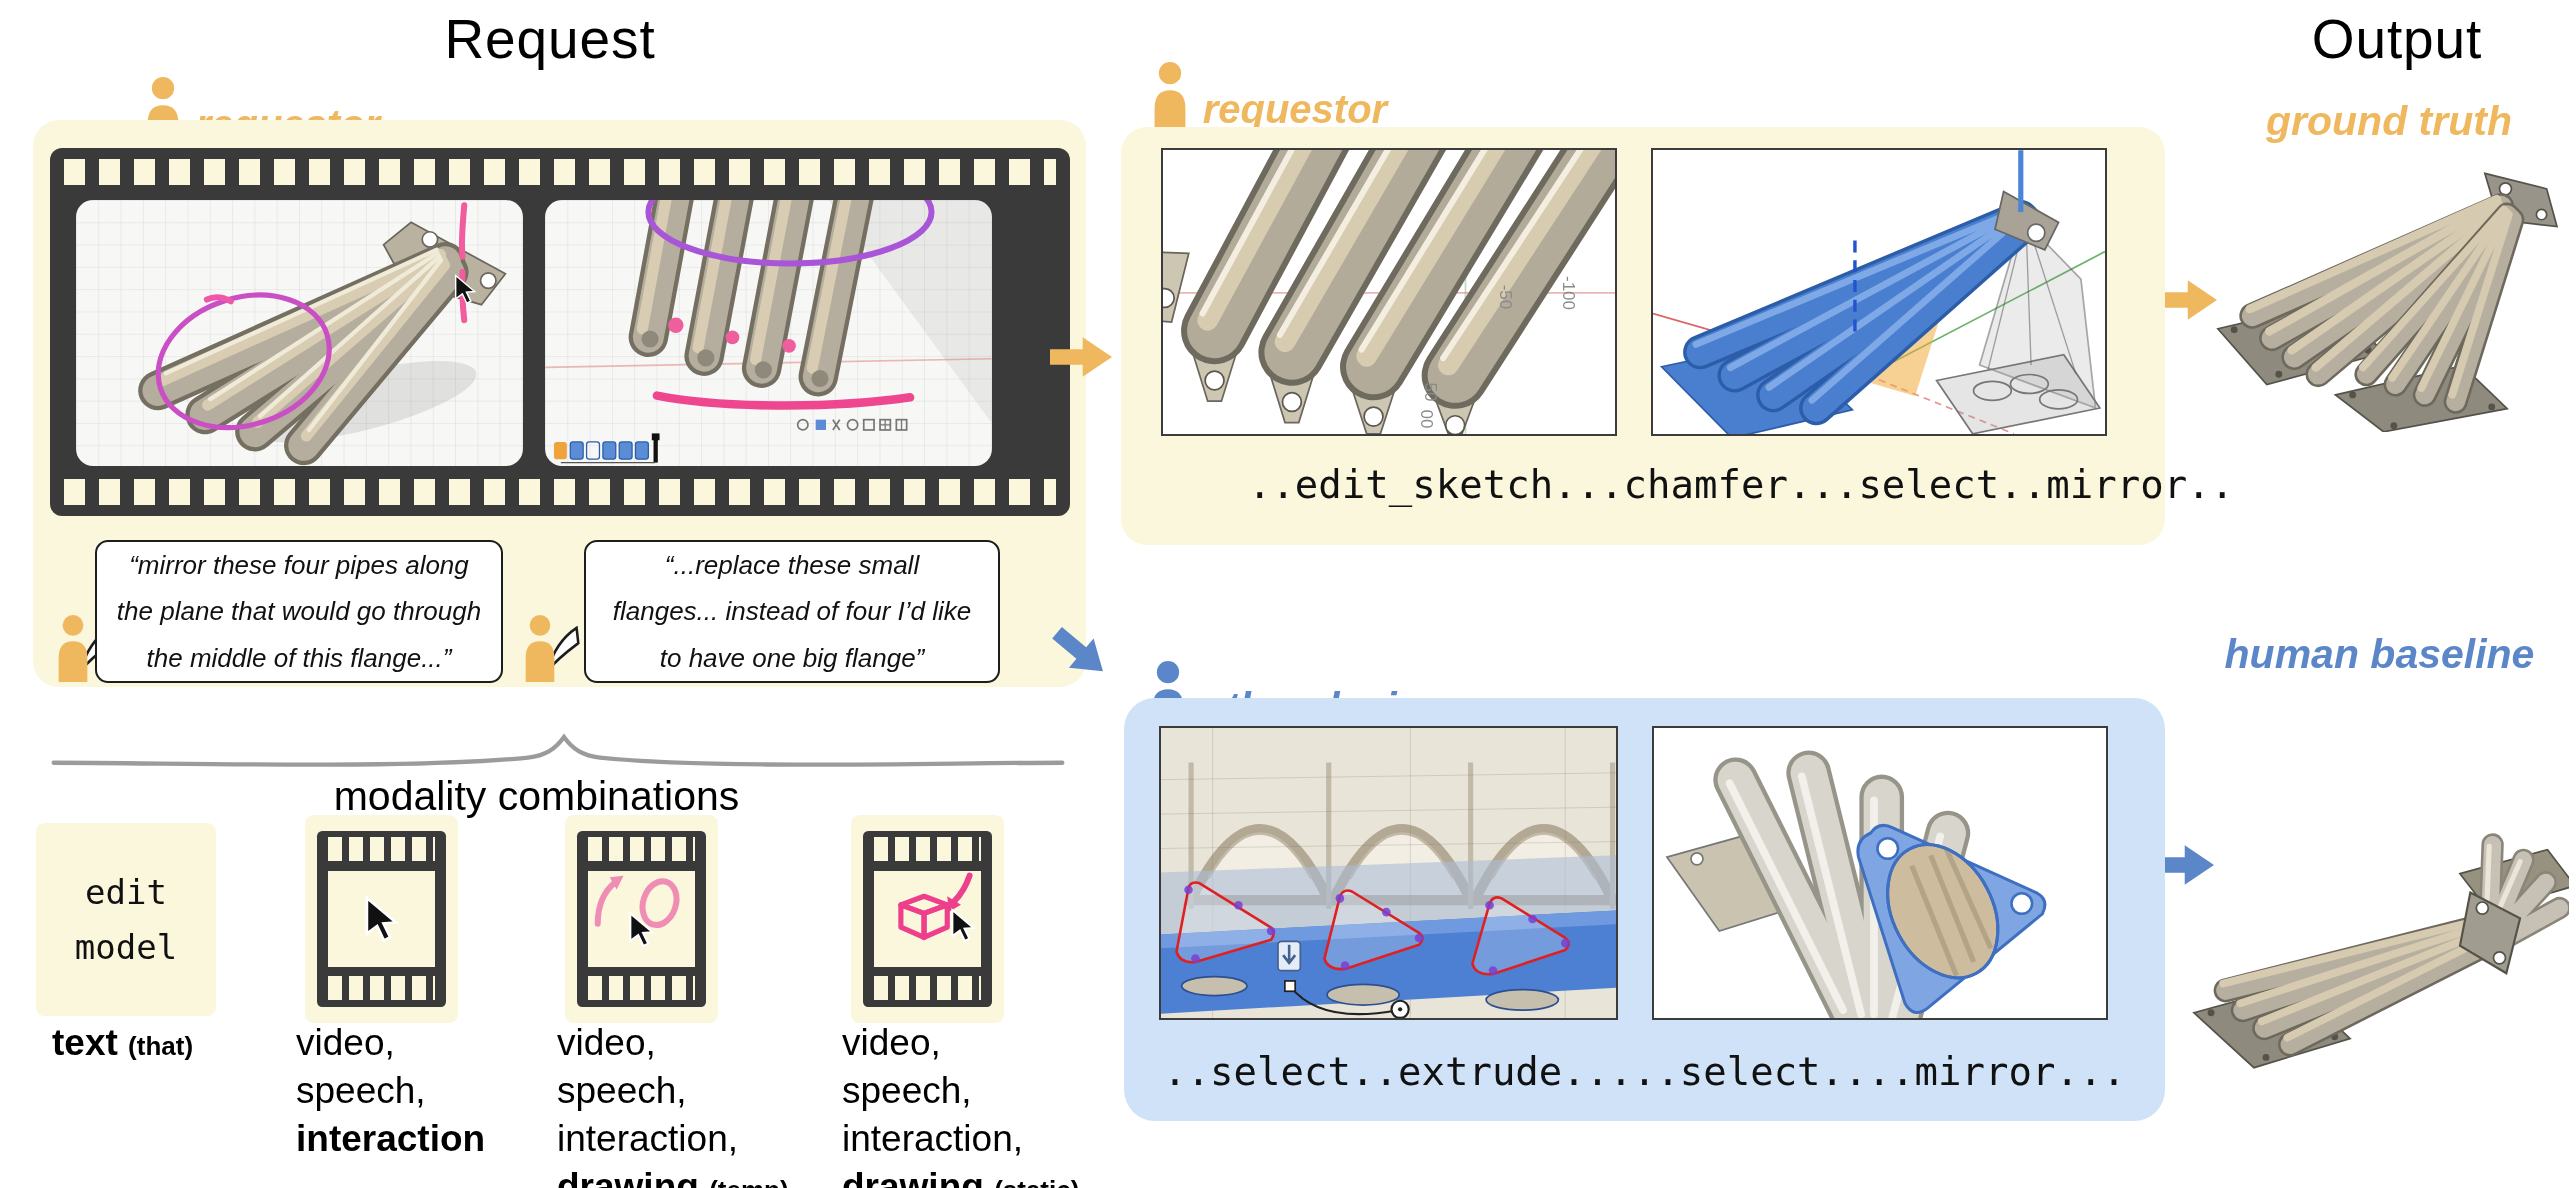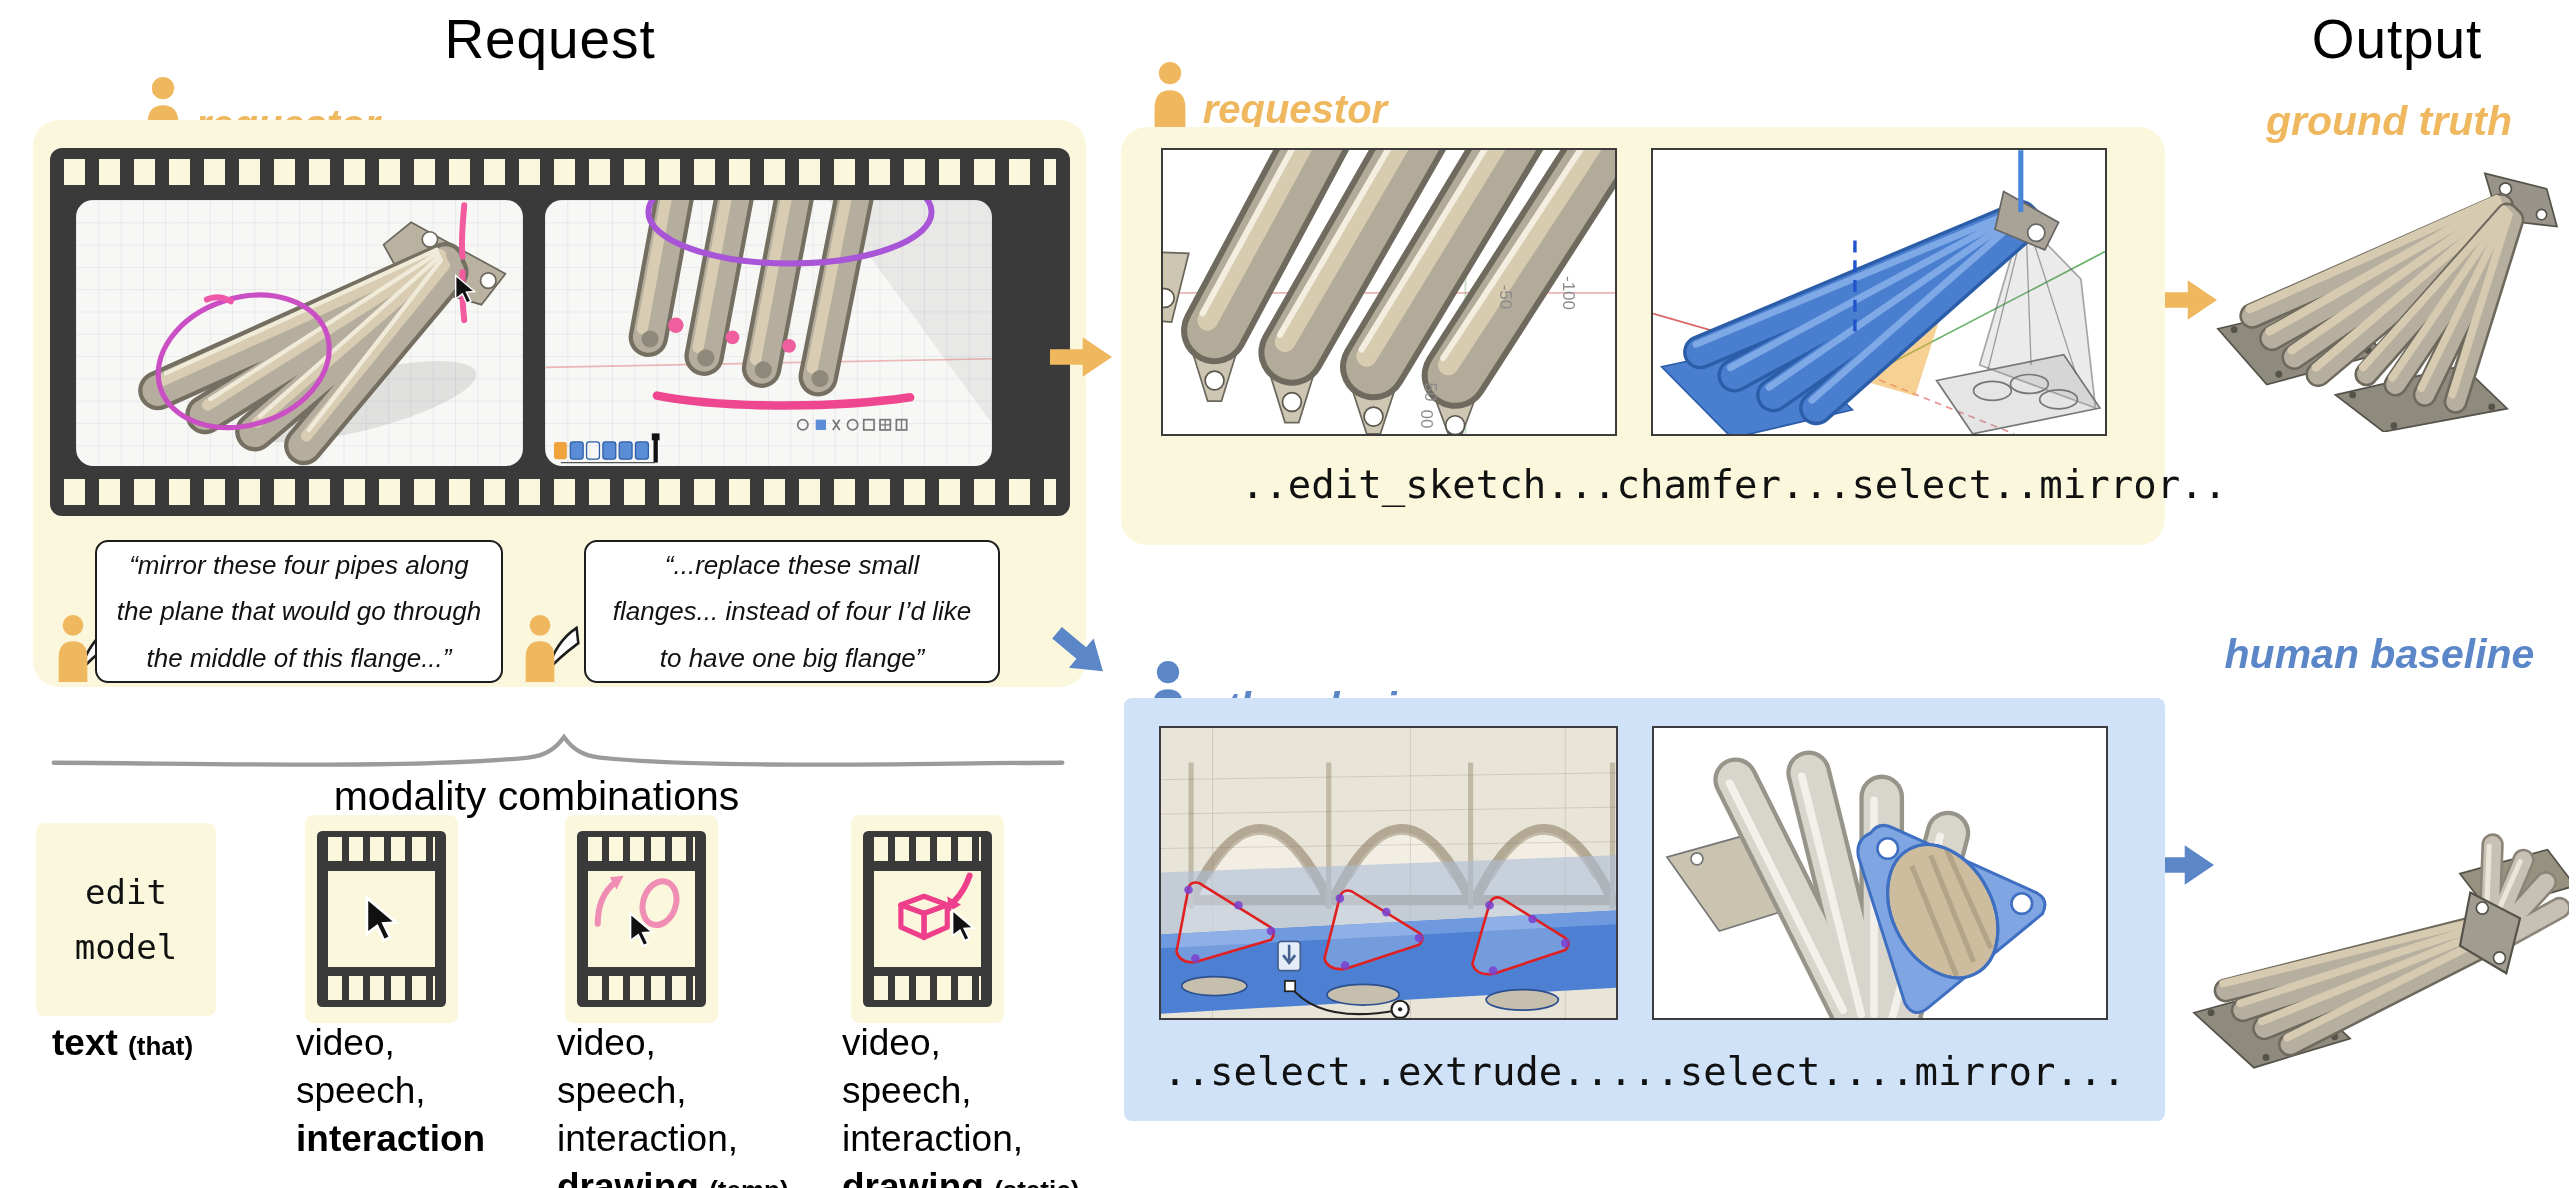--- a/index.html
+++ b/index.html
@@ -1,21 +1,21 @@
 <!DOCTYPE html>
 <html style="font-size:13.7px"><head>
 <meta charset="utf-8">
 <style>
   html,body{margin:0;padding:0;background:#ffffff;}
   #canvas{position:relative;width:2576px;height:1188px;background:#ffffff;overflow:hidden;
           font-family:"Liberation Sans",sans-serif;color:#111;}
   .abs{position:absolute;}
   .title{font-size:55px;letter-spacing:0.9px;color:#000;text-align:center;font-weight:400;}
   .panel-yellow{background:#FAF7DC;border-radius:26px;}
-  .panel-blue{background:#CFE2F7;border-radius:8px;}
+  .panel-blue{background:#CFE2F7;border-radius:31px;}
   .role{display:flex;align-items:flex-end;gap:13.7px;}
   .role-label{font-style:italic;font-weight:700;font-size:40px;line-height:1;padding-bottom:5.2px;}
   .orange{color:#EFB85F;justify-content:center;}
   .blue{color:#5B87C8;}
   svg.person{fill:currentColor;display:block;}
   
   .strip{background:#3A3A3A;border-radius:12px;}
   .holes{position:absolute;left:13.7px;right:13.7px;height:26px;
          background:repeating-linear-gradient(90deg,#FAF7DC 0 20.6px,transparent 20.6px 35px);}
   .filmframe{position:absolute;top:52px;width:447px;height:266px;border-radius:17px;overflow:hidden;
@@ -370,21 +370,21 @@
           <path d="M135,276 L428,74" stroke="#7fa9e6" stroke-width="8"></path>
           <path d="M185,291 L430,76" stroke="#7fa9e6" stroke-width="8"></path>
         </g>
         <polygon points="408,48 472,84 456,116 398,92" fill="#a8a396" stroke="#666" stroke-width="2"></polygon>
         <circle cx="446" cy="96" r="10" fill="#fff" stroke="#666" stroke-width="2"></circle>
         <line x1="428" y1="0" x2="428" y2="72" stroke="#4a86d8" stroke-width="6"></line>
         <line x1="235" y1="105" x2="235" y2="215" stroke="#2255cc" stroke-width="4" stroke-dasharray="14 9"></line>
       </svg>
     </div>
 
-    <div class="abs codeline" style="left:5px;top:335px;width:1216px;">..edit_sketch...chamfer...select..mirror..</div>
+    <div class="abs codeline" style="left:12px;top:335px;width:1216px;">..edit_sketch...chamfer...select..mirror..</div>
   </div>
 
   <div class="abs role blue" style="left:1149px;top:661px;">
     <svg class="person" width="38" height="72" viewBox="0 0 44 84">
       <circle cx="22" cy="13" r="13"></circle>
         <path d="M4,84 V54 Q4,33 22,33 Q40,33 40,54 V84 Z"></path>
     </svg>
     <span class="role-label" style="font-size:41px;">other designer</span>
   </div>
 

